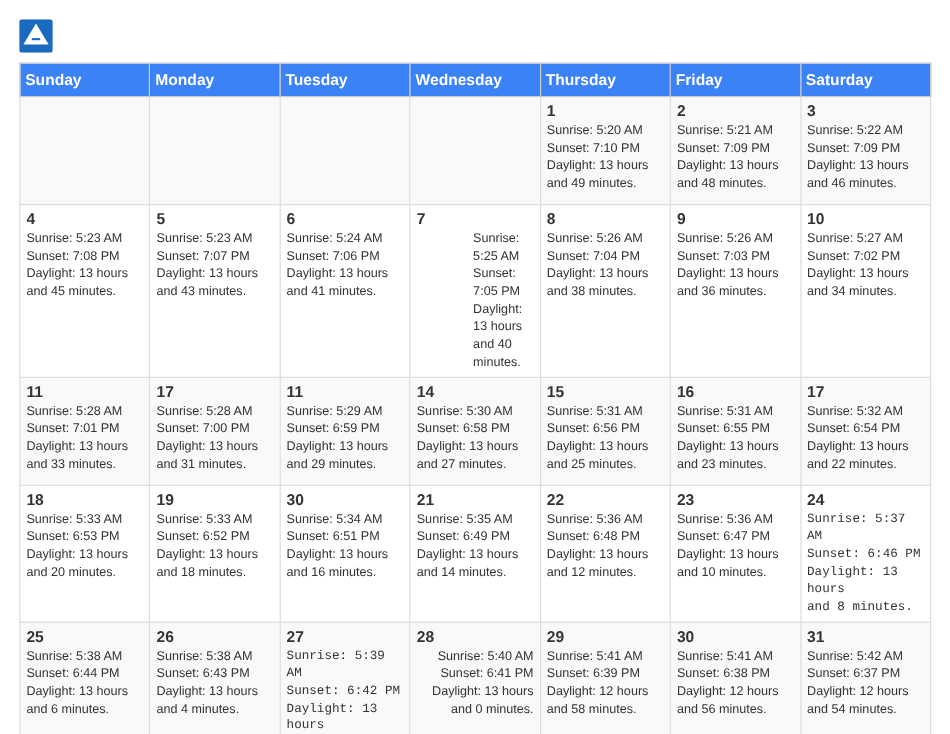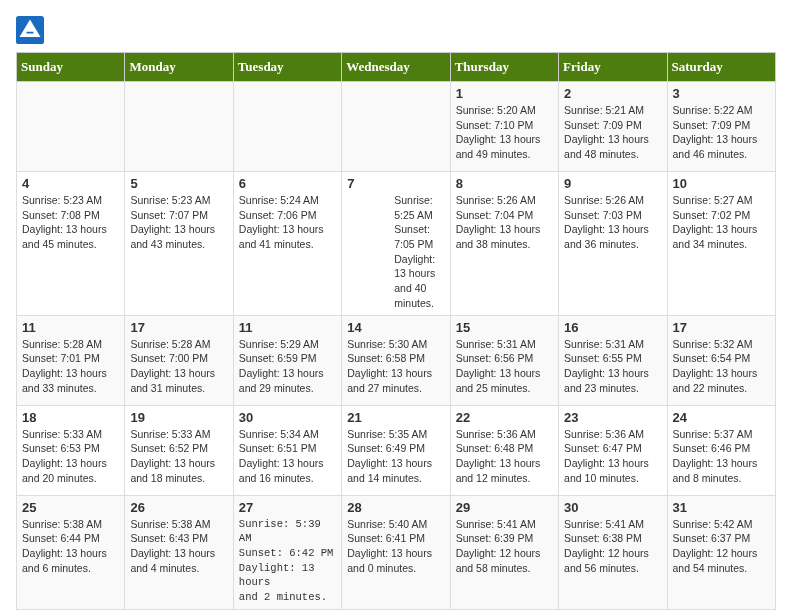--- a/index.html
+++ b/index.html
@@ -45,23 +45,22 @@
     .subtitle {
       font-size: 15px;
       color: #444;
     }
     table {
       width: 100%;
       border-collapse: collapse;
       table-layout: fixed;
     }
     thead tr {
-      background-color: #4d7c0f;
+      background-color: #3b82f6;
       color: #fff;
-      font-family: Liberation Serif, serif;
     }
     thead th {
       padding: 6px 4px;
       font-size: 13px;
       font-weight: bold;
       border: 1px solid #ccc;
       text-align: left;
     }
     tbody tr {
       border-bottom: 1px solid #ccc;
@@ -297,21 +296,21 @@
         </td>
         <td>
           <span class="day-num">23</span>
           <div class="day-info" style="white-space: pre-line;">Sunrise: 5:36 AM
 Sunset: 6:47 PM
 Daylight: 13 hours
 and 10 minutes.</div>
         </td>
         <td>
           <span class="day-num">24</span>
-          <div class="day-info" style="white-space: pre-line;">Sunrise: 5:37 AM
+          <div class="day-info" style="white-space: pre-line; font-family: Liberation Mono, monospace;">Sunrise: 5:37 AM
 Sunset: 6:46 PM
 Daylight: 13 hours
 and 8 minutes.</div>
         </td>
       </tr>
       <tr>
         <td>
           <span class="day-num">25</span>
           <div class="day-info" style="white-space: pre-line;">Sunrise: 5:38 AM
 Sunset: 6:44 PM
@@ -327,21 +326,21 @@
         </td>
         <td>
           <span class="day-num">27</span>
           <div class="day-info" style="white-space: pre-line; font-family: Liberation Mono, monospace;">Sunrise: 5:39 AM
 Sunset: 6:42 PM
 Daylight: 13 hours
 and 2 minutes.</div>
         </td>
         <td>
           <span class="day-num">28</span>
-          <div class="day-info" style="white-space: pre-line;">Sunrise: 5:40 AM
+          <div class="day-info" style="white-space: pre-line; text-align: right;">Sunrise: 5:40 AM
 Sunset: 6:41 PM
 Daylight: 13 hours
 and 0 minutes.</div>
         </td>
         <td>
           <span class="day-num">29</span>
           <div class="day-info" style="white-space: pre-line;">Sunrise: 5:41 AM
 Sunset: 6:39 PM
 Daylight: 12 hours
 and 58 minutes.</div>

